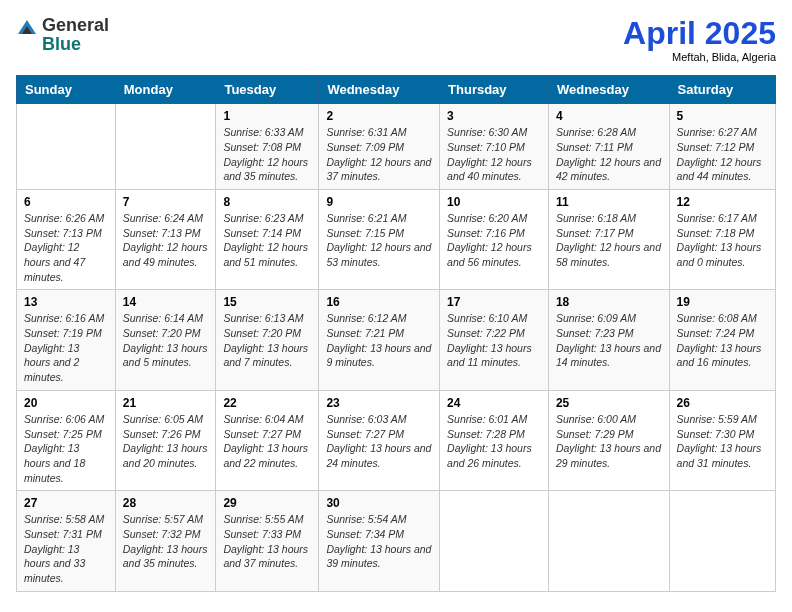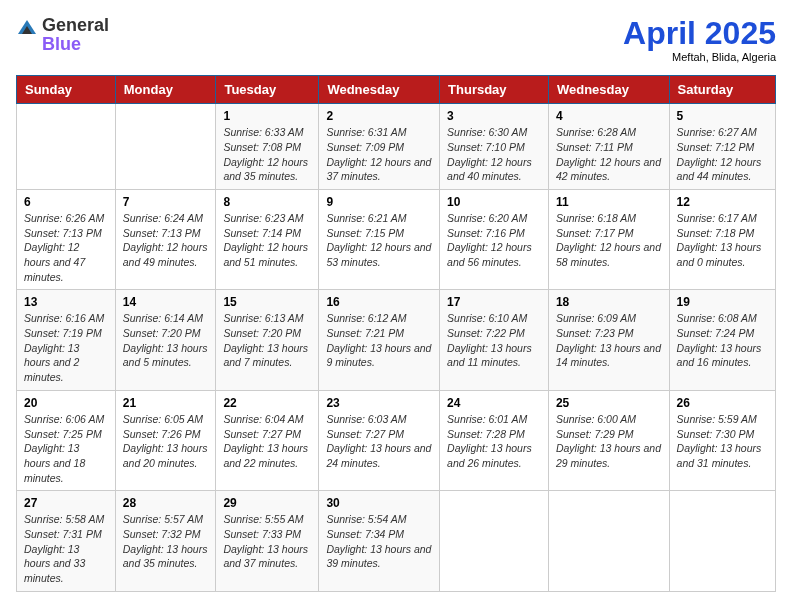--- a/index.html
+++ b/index.html
@@ -23,21 +23,21 @@
     }
     .logo-text-general {
       font-size: 18px;
       font-weight: bold;
       color: #333;
       line-height: 1;
     }
     .logo-text-blue {
       font-size: 18px;
       font-weight: bold;
-      color: #8b5cf6;
+      color: #0f766e;
       line-height: 1;
     }
     .logo-icon {
       width: 22px;
       height: 22px;
     }
     .title-block {
       text-align: right;
     }
     .month-title {
@@ -49,21 +49,21 @@
     .location {
       font-size: 11px;
       color: #000000;
     }
     .calendar {
       width: 100%;
       border-collapse: collapse;
       font-size: 11px;
     }
     .calendar thead tr th {
-      background-color: #b91c1c;
+      background-color: #0369a1;
       color: #fff;
       font-weight: bold;
       text-align: left;
       padding: 6px 8px;
       font-size: 13px;
       border: 1px solid #1e6098;
     }
     .calendar tbody tr td {
       border: 1px solid #ccc;
       padding: 5px 7px;

